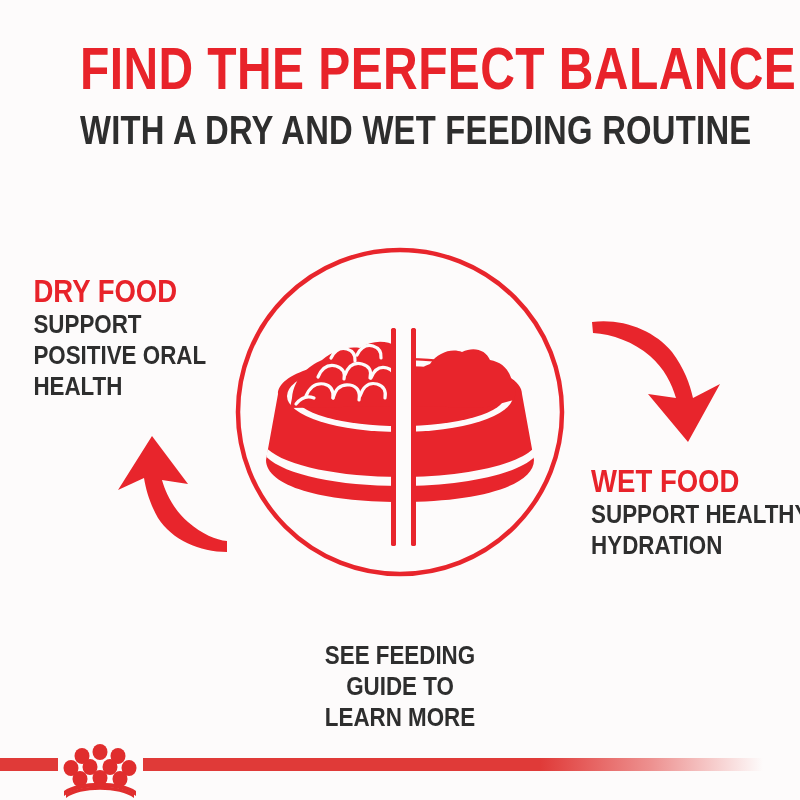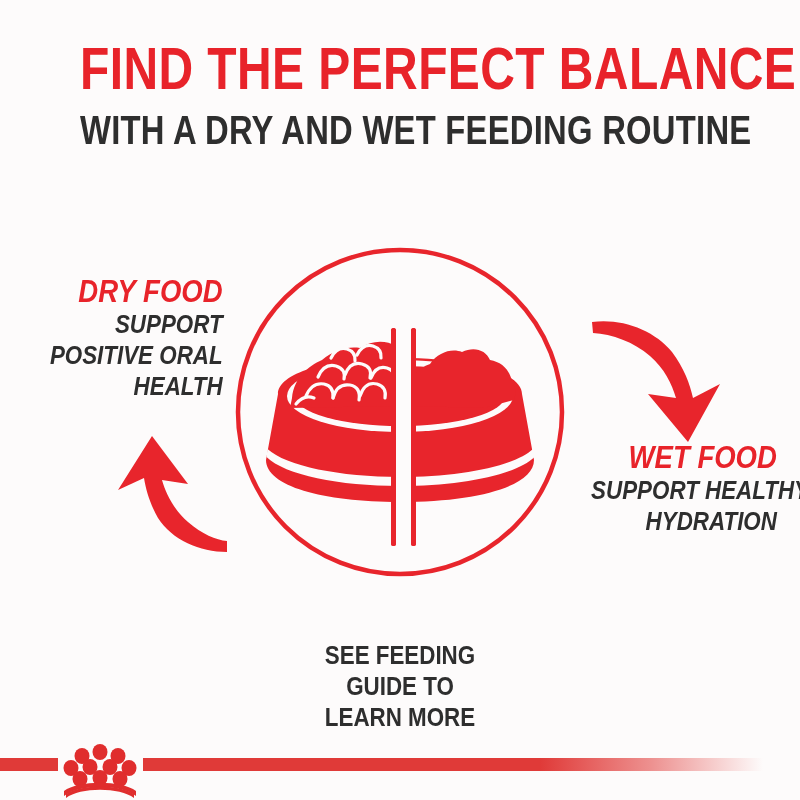--- a/index.html
+++ b/index.html
@@ -63,22 +63,21 @@
     left: 234px;
     top: 246px;
     width: 332px;
     height: 332px;
   }
   .emblem svg { display: block; width: 332px; height: 332px; }
 
   
   .side-label {
     position: absolute;
-    text-align: right;
-    font-style: italic;
+    text-align: left;
   }
   .side-label .cat {
     display: block;
     color: #e8232a;
     font-family: "Liberation Sans Narrow", "Liberation Sans", sans-serif;
     font-weight: bold;
     font-size: 32px;
     line-height: 35px;
     transform: scaleX(0.86);
     white-space: nowrap;
@@ -88,21 +87,21 @@
     color: #2e2e2e;
     font-family: "Liberation Sans Narrow", "Liberation Sans", sans-serif;
     font-weight: bold;
     font-size: 26px;
     line-height: 31px;
     transform: scaleX(0.86);
     white-space: nowrap;
   }
 
   #label-dry  { left: 18px;  top: 274px; width: 220px; }
-  #label-wet  { left: 576px; top: 440px; width: 216px; }
+  #label-wet  { left: 576px; top: 464px; width: 216px; }
 
   
   .arrow { position: absolute; }
   .arrow svg { display: block; }
   #arrow-left  { left: 96px;  top: 432px; width: 132px; height: 122px; }
   #arrow-right { left: 592px; top: 312px; width: 140px; height: 132px; }
 
   
   #caption {
     position: absolute;

